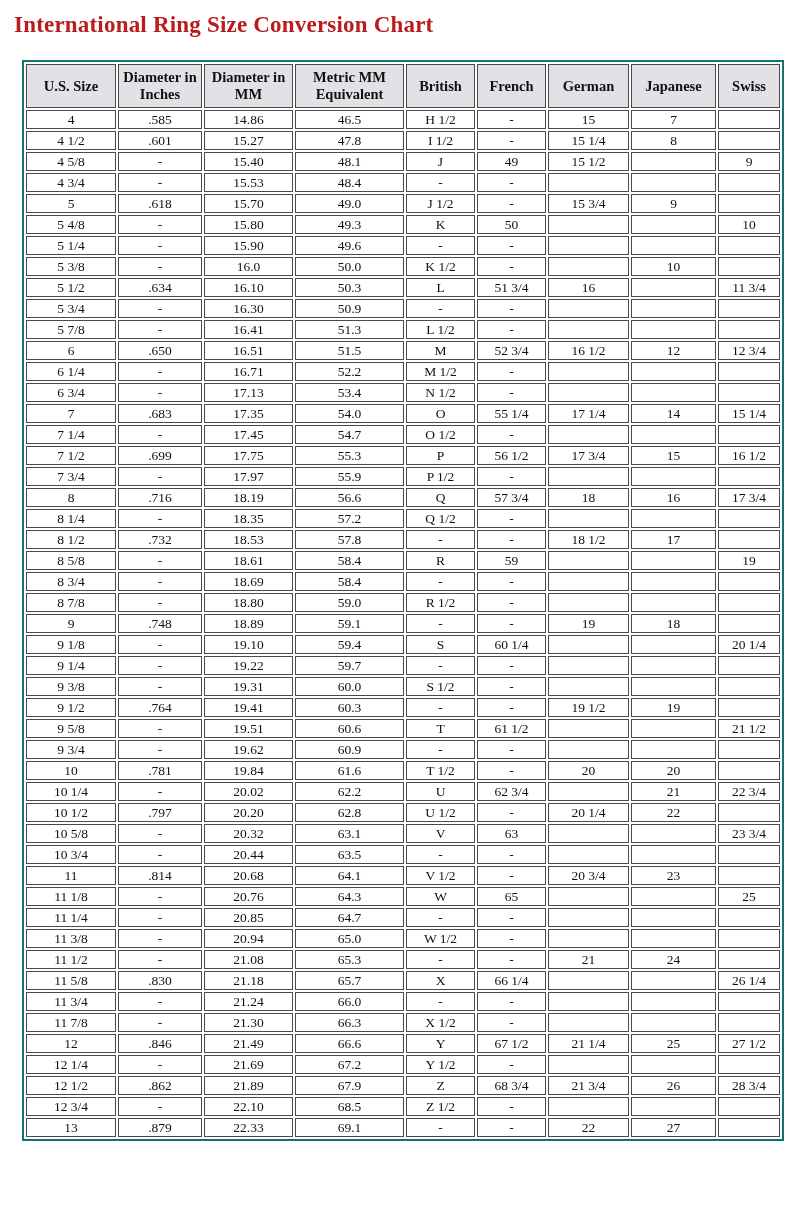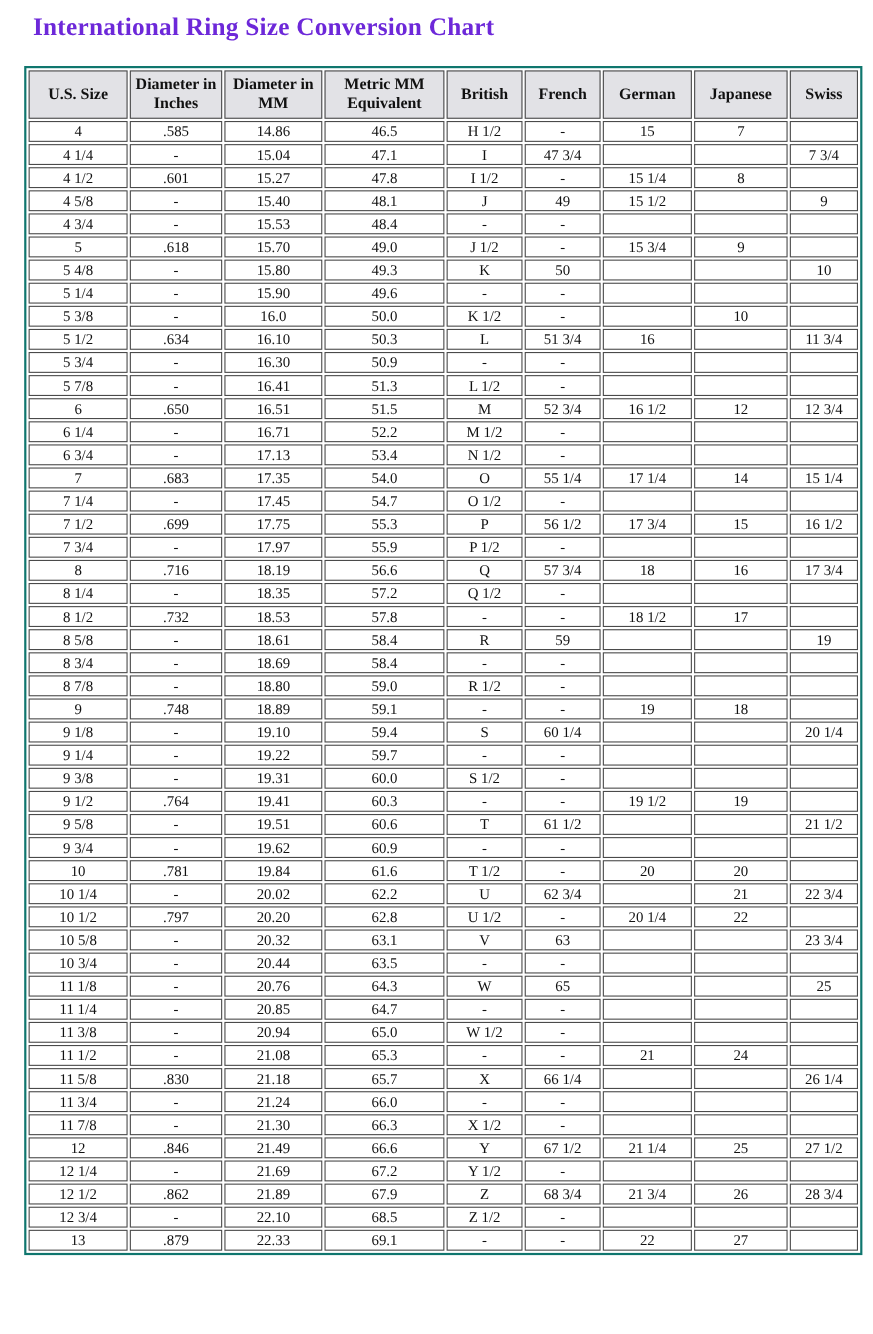--- a/index.html
+++ b/index.html
@@ -18,22 +18,22 @@
     background: #ffffff;
     box-sizing: border-box;
     overflow: hidden;
   }
   h1.page-title {
     font-family: "Liberation Serif", "DejaVu Serif", serif;
     font-weight: bold;
     font-size: 23px;
     letter-spacing: 0.2px;
     margin: 0;
-    padding: 12px 0 0 30px;
-    color: #6d28d9;
+    padding: 12px 0 0 14px;
+    color: #b91c1c;
   }
   table.conversion-table {
     border-collapse: separate;
     border-spacing: 2px;
     margin: 22px 0 0 22px;
     width: 750px;
     table-layout: fixed;
     background: #ffffff;
     border: 2px solid #0f766e;
   }
@@ -100,31 +100,20 @@
           <td>.585</td>
           <td>14.86</td>
           <td>46.5</td>
           <td>H 1/2</td>
           <td>-</td>
           <td>15</td>
           <td>7</td>
           <td></td>
         </tr>
         <tr>
-          <td>4 1/4</td>
-          <td>-</td>
-          <td>15.04</td>
-          <td>47.1</td>
-          <td>I</td>
-          <td>47 3/4</td>
-          <td></td>
-          <td></td>
-          <td>7 3/4</td>
-        </tr>
-        <tr>
           <td>4 1/2</td>
           <td>.601</td>
           <td>15.27</td>
           <td>47.8</td>
           <td>I 1/2</td>
           <td>-</td>
           <td>15 1/4</td>
           <td>8</td>
           <td></td>
         </tr>
@@ -496,20 +485,31 @@
           <td>-</td>
           <td>20.44</td>
           <td>63.5</td>
           <td>-</td>
           <td>-</td>
           <td></td>
           <td></td>
           <td></td>
         </tr>
         <tr>
+          <td>11</td>
+          <td>.814</td>
+          <td>20.68</td>
+          <td>64.1</td>
+          <td>V 1/2</td>
+          <td>-</td>
+          <td>20 3/4</td>
+          <td>23</td>
+          <td></td>
+        </tr>
+        <tr>
           <td>11 1/8</td>
           <td>-</td>
           <td>20.76</td>
           <td>64.3</td>
           <td>W</td>
           <td>65</td>
           <td></td>
           <td></td>
           <td>25</td>
         </tr>

